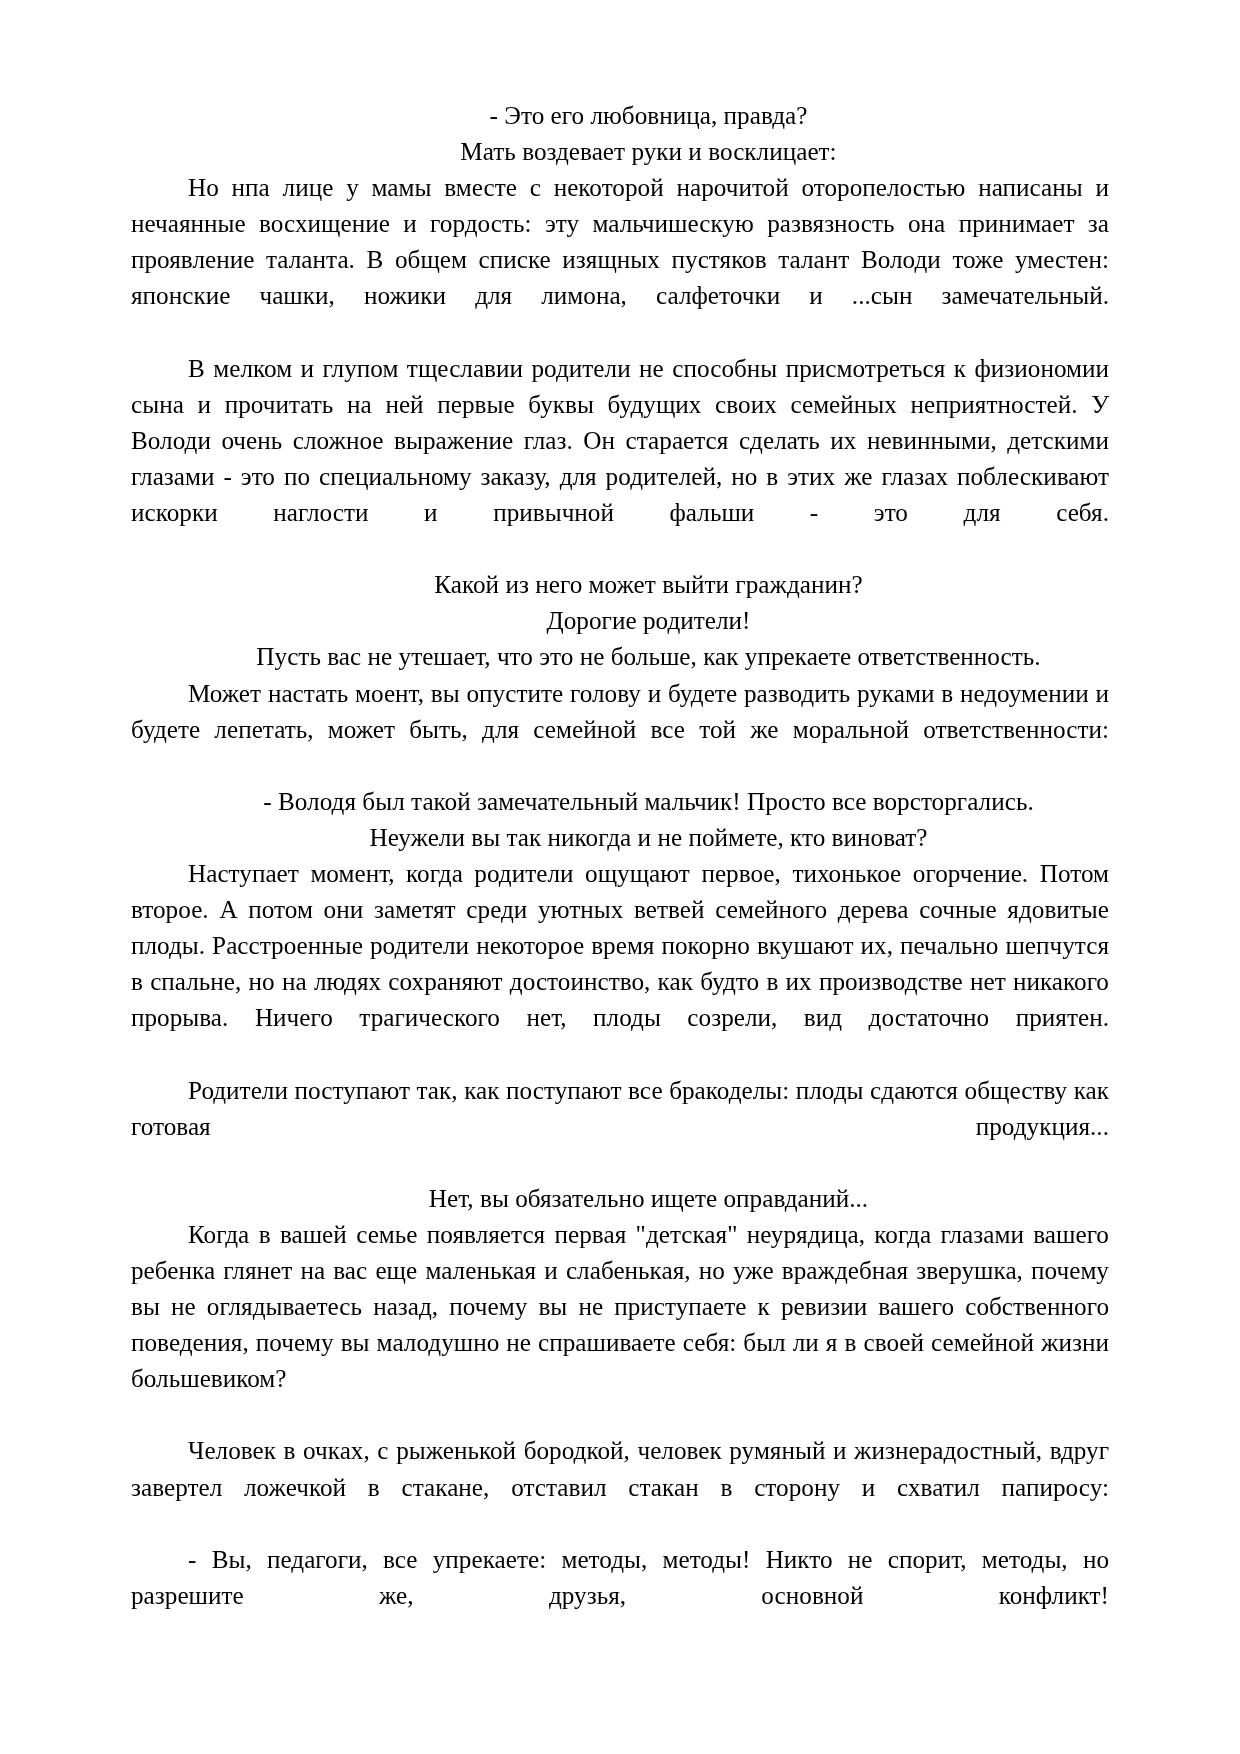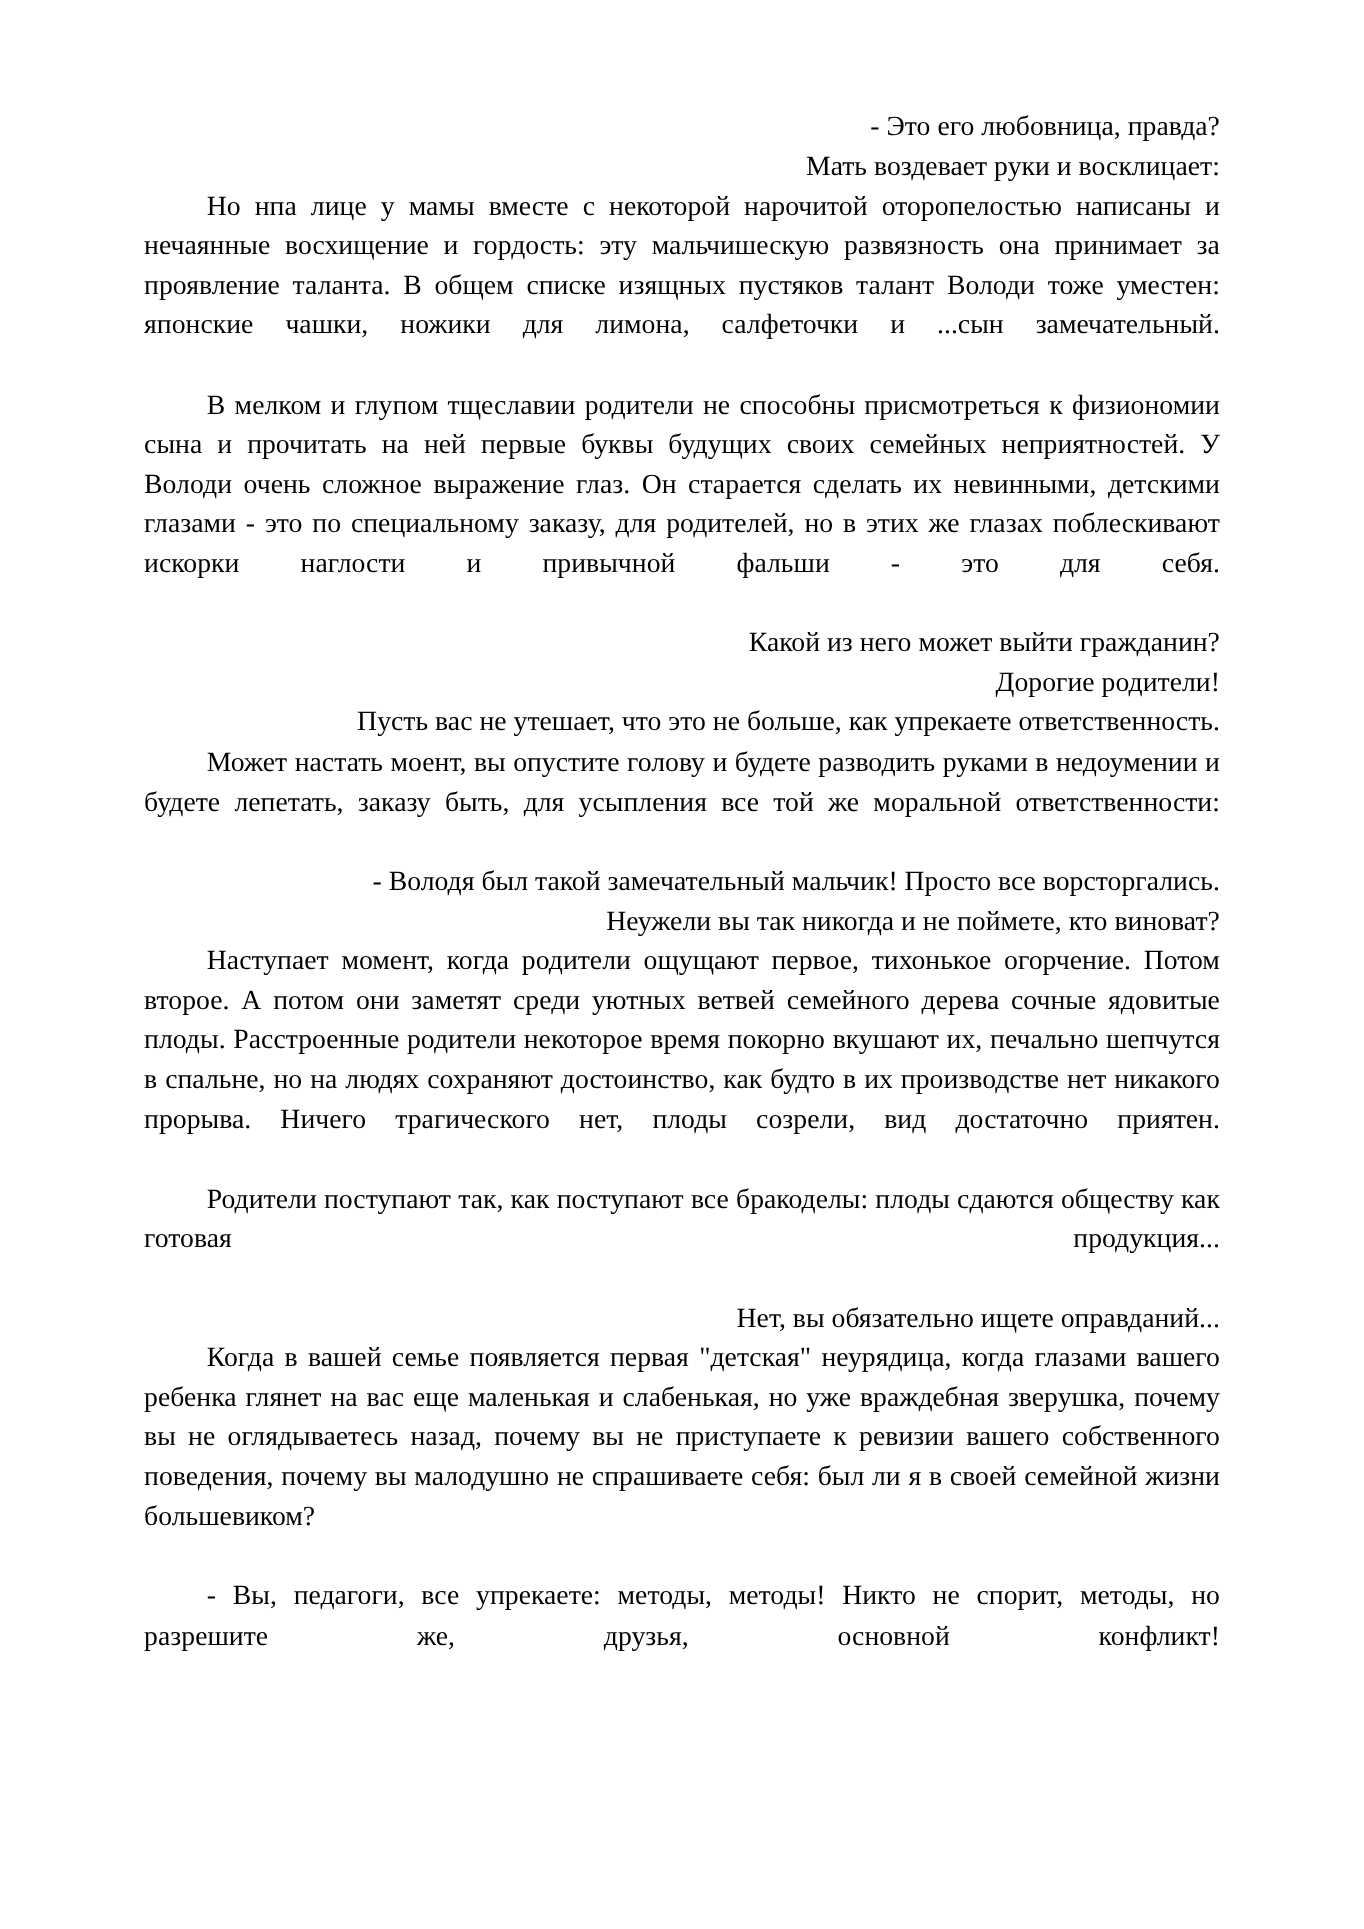--- a/index.html
+++ b/index.html
@@ -37,40 +37,41 @@
     hyphens: none;
   }
   
   .para::after {
     content: "";
     display: inline-block;
     width: 100%;
   }
   
   .para.single {
-    text-align: right;
+    text-align: center;
   }
   .para.single::after { content: none; }
 </style>
 </head>
 <body>
 
 <div class="page">
   <div class="text-column">
 
     <p class="para single">- Это его любовница, правда?</p>
     <p class="para single">Мать воздевает руки и восклицает:</p>
     <p class="para">Но нпа лице у мамы вместе с некоторой нарочитой оторопелостью написаны и нечаянные восхищение и гордость: эту мальчишескую развязность она принимает за проявление таланта. В общем списке изящных пустяков талант Володи тоже уместен: японские чашки, ножики для лимона, салфеточки и ...сын замечательный.</p>
     <p class="para">В мелком и глупом тщеславии родители не способны присмотреться к физиономии сына и прочитать на ней первые буквы будущих своих семейных неприятностей. У Володи очень сложное выражение глаз. Он старается сделать их невинными, детскими глазами - это по специальному заказу, для родителей, но в этих же глазах поблескивают искорки наглости и привычной фальши - это для себя.</p>
     <p class="para single">Какой из него может выйти гражданин?</p>
     <p class="para single">Дорогие родители!</p>
     <p class="para single">Пусть вас не утешает, что это не больше, как упрекаете ответственность.</p>
-    <p class="para">Может настать моент, вы опустите голову и будете разводить руками в недоумении и будете лепетать, заказу быть, для усыпления все той же моральной ответственности:</p>
+    <p class="para">Может настать моент, вы опустите голову и будете разводить руками в недоумении и будете лепетать, может быть, для семейной все той же моральной ответственности:</p>
     <p class="para single">- Володя был такой замечательный мальчик! Просто все ворсторгались.</p>
     <p class="para single">Неужели вы так никогда и не поймете, кто виноват?</p>
     <p class="para">Наступает момент, когда родители ощущают первое, тихонькое огорчение. Потом второе. А потом они заметят среди уютных ветвей семейного дерева сочные ядовитые плоды. Расстроенные родители некоторое время покорно вкушают их, печально шепчутся в спальне, но на людях сохраняют достоинство, как будто в их производстве нет никакого прорыва. Ничего трагического нет, плоды созрели, вид достаточно приятен.</p>
     <p class="para">Родители поступают так, как поступают все бракоделы: плоды сдаются обществу как готовая продукция...</p>
     <p class="para single">Нет, вы обязательно ищете оправданий...</p>
     <p class="para">Когда в вашей семье появляется первая "детская" неурядица, когда глазами вашего ребенка глянет на вас еще маленькая и слабенькая, но уже враждебная зверушка, почему вы не оглядываетесь назад, почему вы не приступаете к ревизии вашего собственного поведения, почему вы малодушно не спрашиваете себя: был ли я в своей семейной жизни большевиком?</p>
+    <p class="para">Человек в очках, с рыженькой бородкой, человек румяный и жизнерадостный, вдруг завертел ложечкой в стакане, отставил стакан в сторону и схватил папиросу:</p>
     <p class="para">- Вы, педагоги, все упрекаете: методы, методы! Никто не спорит, методы, но разрешите же, друзья, основной конфликт!</p>
 
   </div>
 </div>
 
 </body></html>

